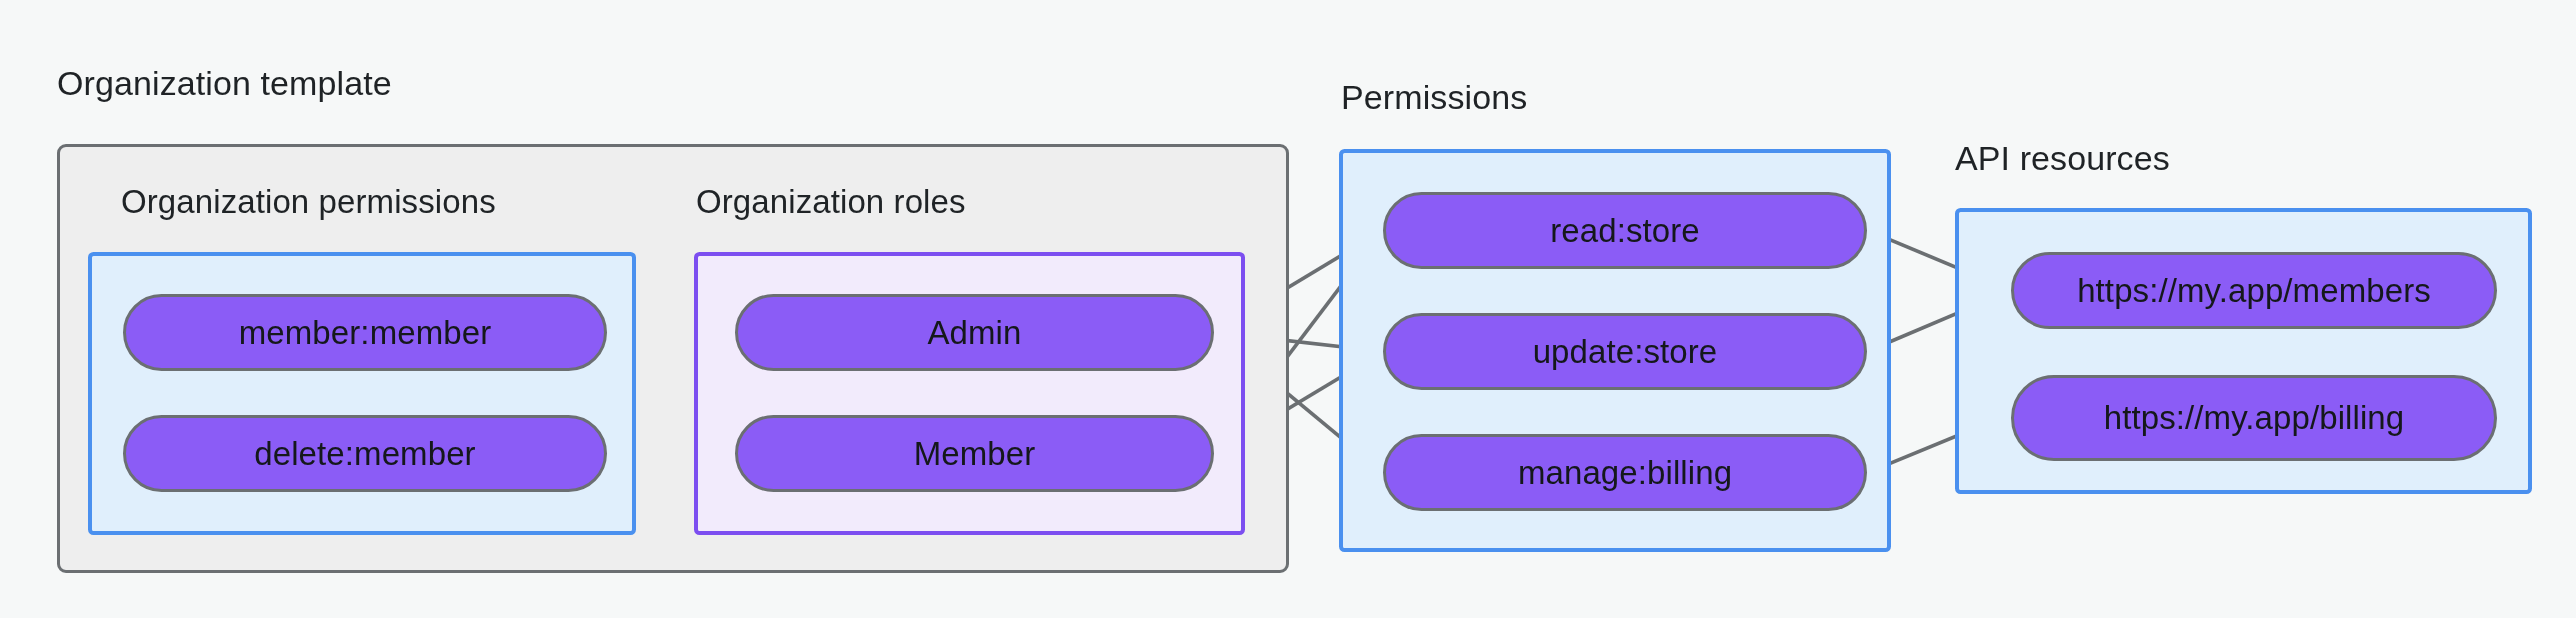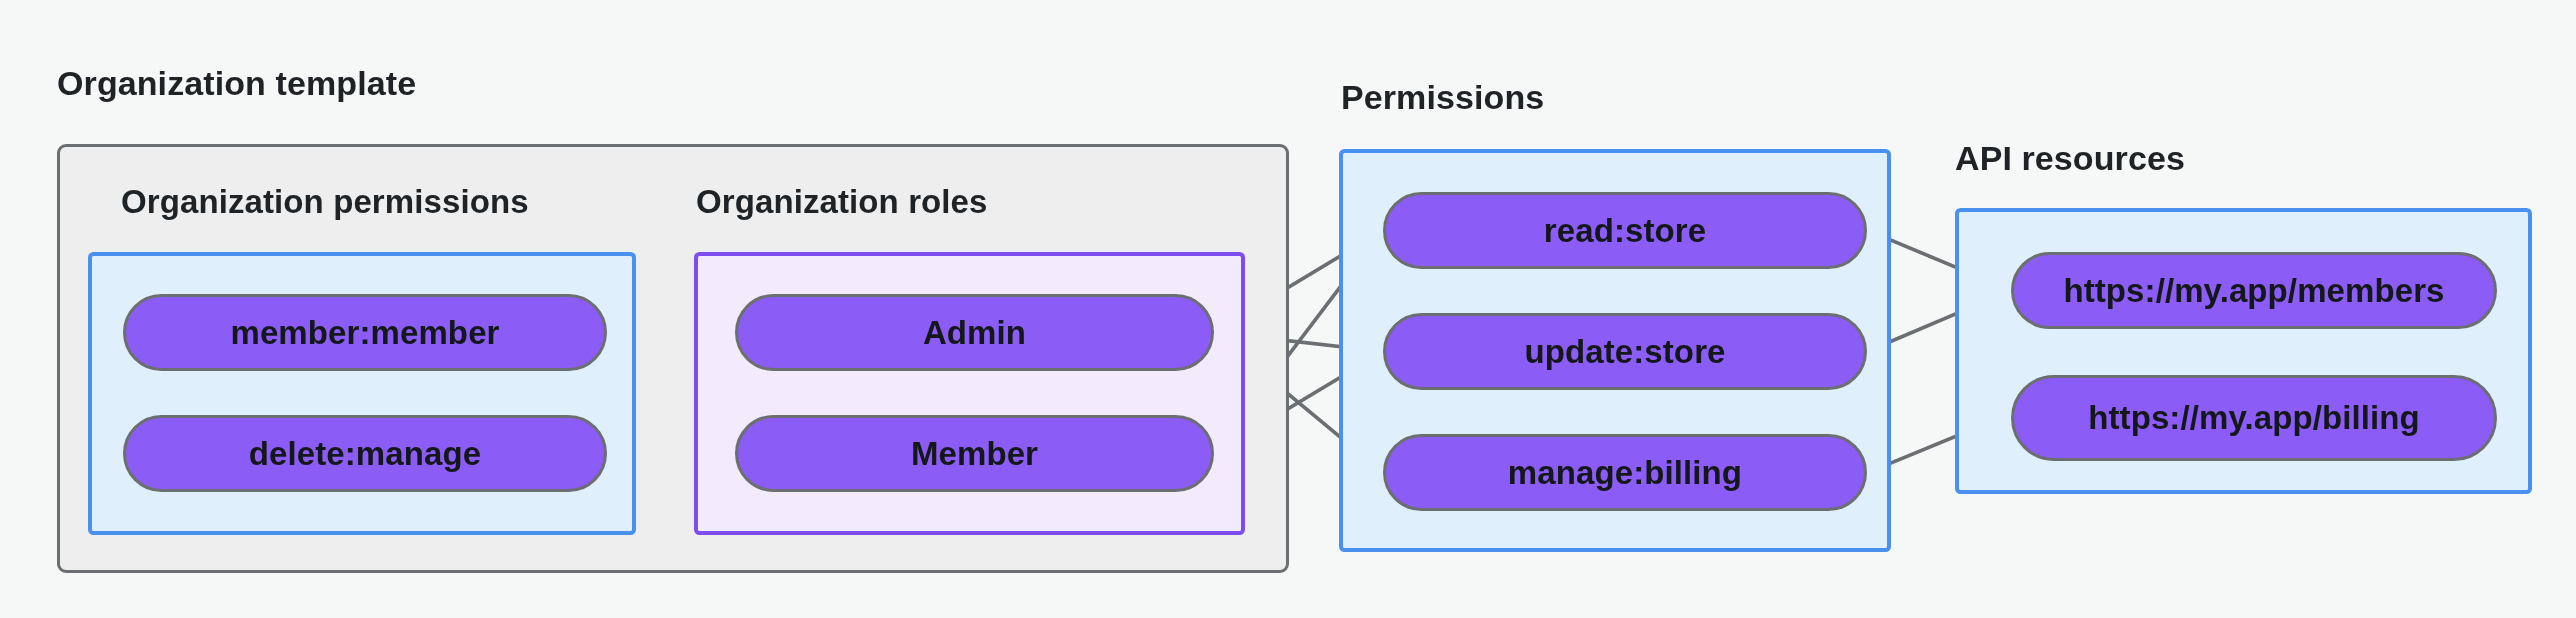--- a/index.html
+++ b/index.html
@@ -12,21 +12,20 @@
     height: 619px;
     font-family: "Liberation Sans", sans-serif;
     overflow: hidden;
   }
   #canvas {
     position: relative;
     width: 2576px;
     height: 619px;
     background: #f6f8f8;
     border-radius: 20px;
-    font-weight: bold;
   }
 
   
   .group-title {
     position: absolute;
     font-size: 34px;
     line-height: 1;
     color: #1f2326;
     white-space: nowrap;
     letter-spacing: 0.1px;
@@ -127,21 +126,21 @@
   <div class="box box-blue" style="left:88px; top:252px; width:548px; height:283px;"></div>
 
   <div class="group-title sub" style="left:696px; top:185px;">Organization roles</div>
 
   <div class="box box-purple" style="left:694px; top:252px; width:551px; height:283px;"></div>
 
   <div class="pill" style="left:123px; top:294px; width:484px; height:77px;">
     <span>member:member</span>
   </div>
   <div class="pill" style="left:123px; top:415px; width:484px; height:77px;">
-    <span>delete:manage</span>
+    <span>delete:member</span>
   </div>
 
   <div class="pill" style="left:735px; top:294px; width:479px; height:77px;">
     <span>Admin</span>
   </div>
   <div class="pill" style="left:735px; top:415px; width:479px; height:77px;">
     <span>Member</span>
   </div>
 
   <div class="group-title" style="left:1341px; top:80px;">Permissions</div>

